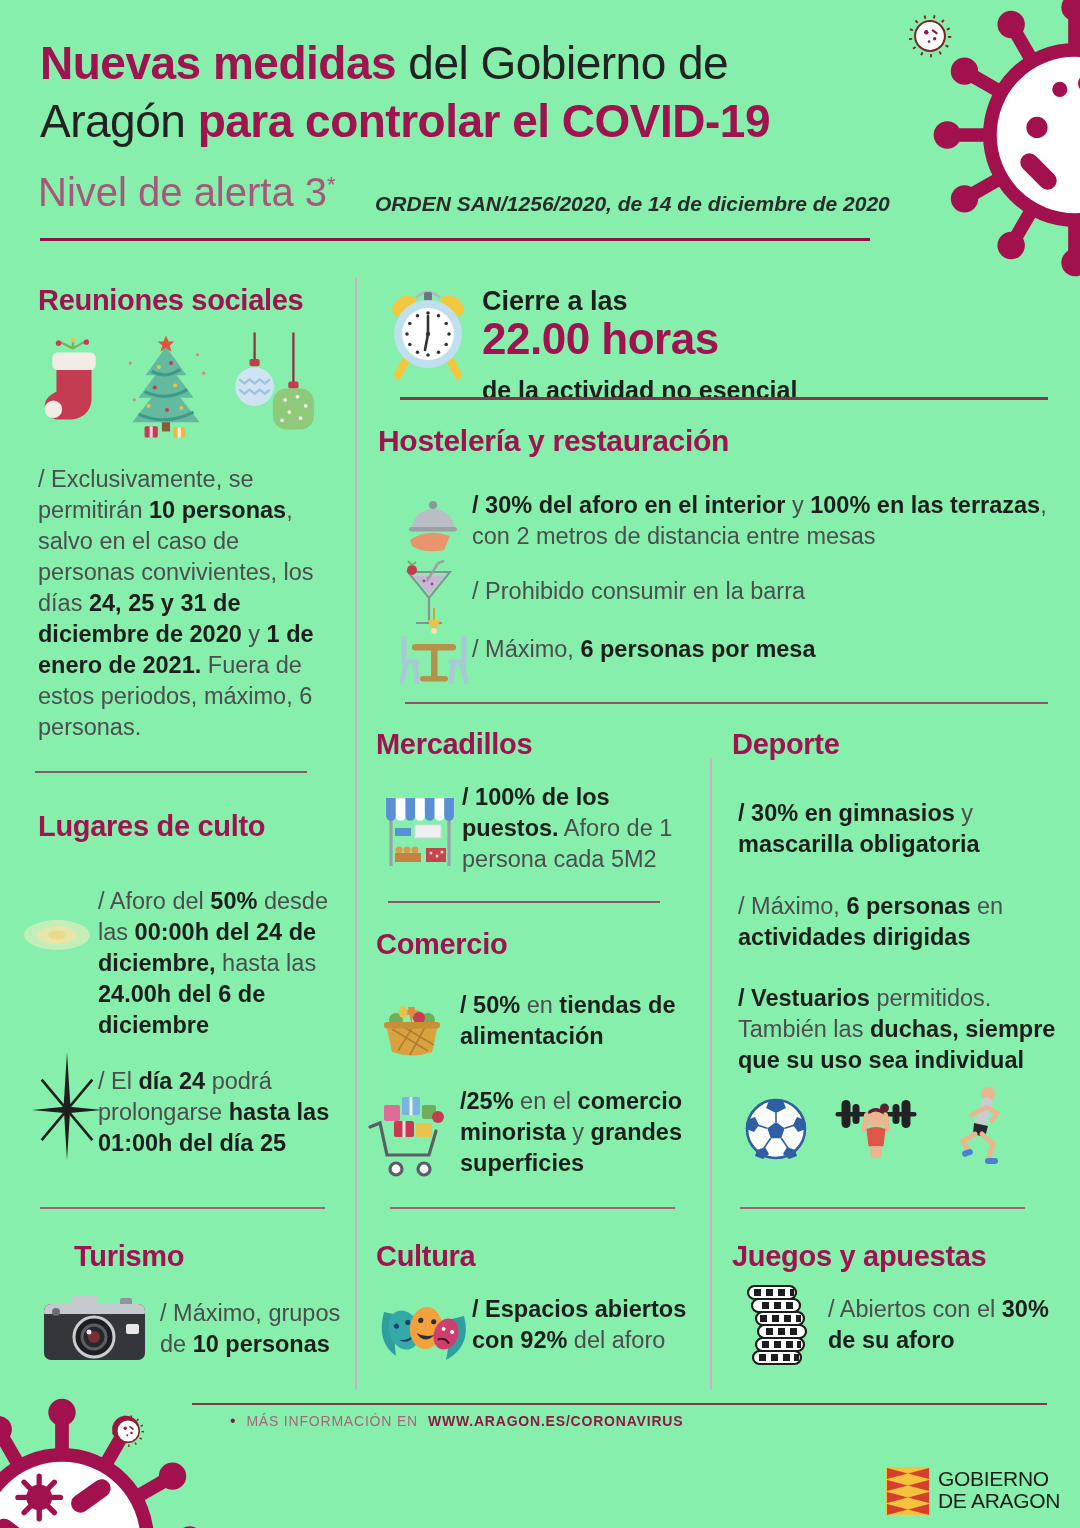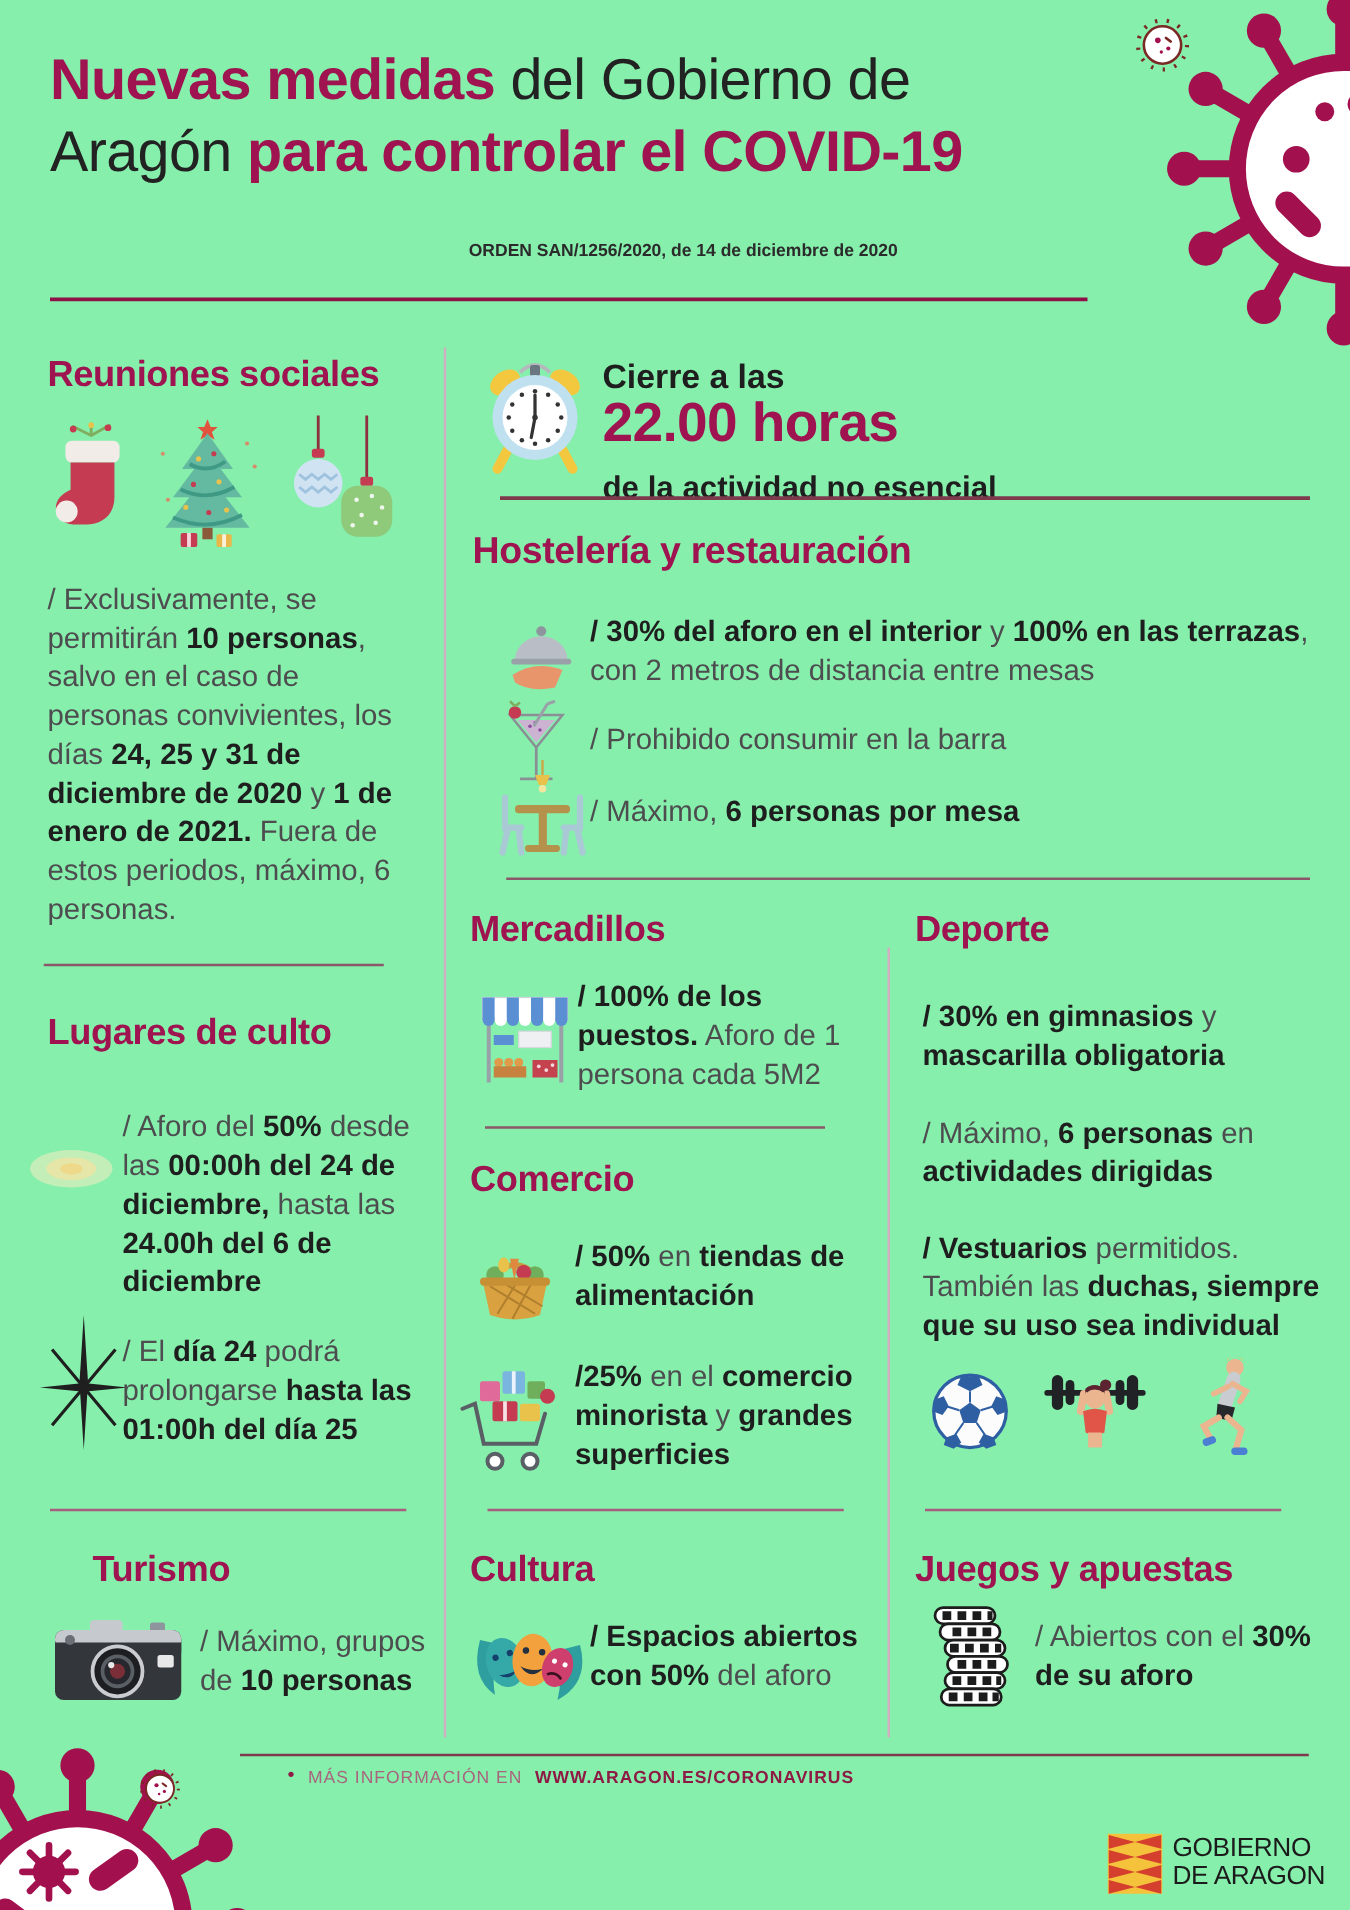--- a/index.html
+++ b/index.html
@@ -4,21 +4,21 @@
 <style>
   html,body{margin:0;padding:0;background:#fff;}
   *{box-sizing:border-box;}
   .page{position:relative;width:1080px;height:1528px;background:#86efac;overflow:hidden;
         font-family:"Liberation Sans","DejaVu Sans",sans-serif;}
   .abs{position:absolute;}
   .t1{font-size:46px;font-weight:700;color:#9e1350;letter-spacing:-0.5px;white-space:nowrap;}
   .t1 .plain{font-weight:400;color:#222;}
   .alert{font-size:40px;font-weight:400;color:#a7577a;white-space:nowrap;}
   .alert sup{font-size:22px;}
-  .orderref{font-size:14px;font-weight:700;color:#2b2b2b;white-space:nowrap;}
+  .orderref{font-size:21px;font-style:italic;font-weight:700;color:#2b2b2b;white-space:nowrap;}
   .sec{font-size:29px;font-weight:700;color:#9e1350;letter-spacing:-0.3px;white-space:nowrap;}
   .body{font-size:23.5px;line-height:31px;color:#4d4d4f;}
   .body .b{font-weight:700;color:#1e1e1e;}
   .closure-prefix{font-size:27px;font-weight:700;color:#1e1e1e;}
   .closure-line{display:flex;align-items:baseline;gap:12px;white-space:nowrap;}
   .closure-time{font-size:44px;font-weight:800;color:#9e1350;letter-spacing:-0.5px;}
   .closure-suffix{font-size:25px;font-weight:700;color:#1e1e1e;}
   .hr{height:2px;background:#8a5868;}
   .hr-dark{height:2.5px;background:#7d3a4d;}
   .hr-pink{height:2px;background:#a85c7e;}
@@ -67,20 +67,21 @@
     <g fill="#a3104e">
       <circle cx="26" cy="26" r="2.4"></circle>
         <circle cx="35" cy="33" r="1.8"></circle>
         <circle cx="29" cy="36" r="1.4"></circle>
     </g>
     <path d="M33,24L37,27" stroke="#7a2824" stroke-width="2.4" stroke-linecap="round"></path>
   </svg>
 
   <div class="abs t1" style="left:40px;top:36px;"><span>Nuevas medidas</span><span class="plain"> del Gobierno de</span></div>
   <div class="abs t1" style="left:40px;top:94px;"><span class="plain">Aragón </span><span>para controlar el COVID-19</span></div>
+  <div class="abs alert" style="left:38px;top:170px;"><span>Nivel de alerta 3</span><sup>*</sup></div>
   <div class="abs orderref" style="left:375px;top:192px;">ORDEN SAN/1256/2020, de 14 de diciembre de 2020</div>
   <div class="abs" style="left:40px;top:238px;width:830px;height:3px;background:#8e1147;"></div>
 
   <div class="abs sec" style="left:38px;top:284px;">Reuniones sociales</div>
 
   <svg class="abs" style="left:42px;top:336px;" width="64" height="98" viewBox="0 0 62 95">
     <path d="M30,12L16,5M30,12L44,4M30,12L30,3" stroke="#7fae5f" stroke-width="2.2" stroke-linecap="round" fill="none"></path>
     <circle cx="16" cy="7" r="2.6" fill="#c43b52"></circle>
       <circle cx="43" cy="6" r="2.6" fill="#c43b52"></circle>
       <circle cx="30" cy="4" r="2.2" fill="#e8c24a"></circle>
@@ -377,21 +378,21 @@
         <circle cx="57" cy="35" r="2.6" fill="#233040"></circle>
       <path d="M41,48Q50,59 59,48Q50,52 41,48Z" fill="#233040"></path>
     </g>
     <g transform="rotate(20 70 48)">
       <ellipse cx="70" cy="48" rx="12" ry="16" fill="#cf3f6e"></ellipse>
       <circle cx="66" cy="44" r="2" fill="#fff"></circle>
         <circle cx="75" cy="44" r="2" fill="#fff"></circle>
       <path d="M64,56Q70,51 76,56" stroke="#3a1020" stroke-width="2" fill="none"></path>
     </g>
   </svg>
-  <div class="abs body" style="left:472px;top:1294px;width:255px;"><span class="b">/ </span><span class="b">Espacios abiertos con 50%</span><span> del aforo</span></div>
+  <div class="abs body" style="left:472px;top:1294px;width:255px;"><span class="b">/ </span><span class="b">Espacios abiertos con 92%</span><span> del aforo</span></div>
 
   <div class="abs sec" style="left:732px;top:1240px;">Juegos y apuestas</div>
   <svg class="abs" style="left:742px;top:1282px;" width="74" height="92" viewBox="0 0 74 92">
     <g stroke="#1c1c1c" stroke-width="2.2">
       <rect x="6" y="4" width="48" height="13" rx="6.5" fill="#fff"></rect>
       <rect x="10" y="17" width="48" height="13" rx="6.5" fill="#fff"></rect>
       <rect x="14" y="30" width="48" height="13" rx="6.5" fill="#fff"></rect>
       <rect x="16" y="43" width="48" height="13" rx="6.5" fill="#fff"></rect>
       <rect x="14" y="56" width="48" height="13" rx="6.5" fill="#fff"></rect>
       <rect x="11" y="69" width="48" height="13" rx="6.5" fill="#fff"></rect>

